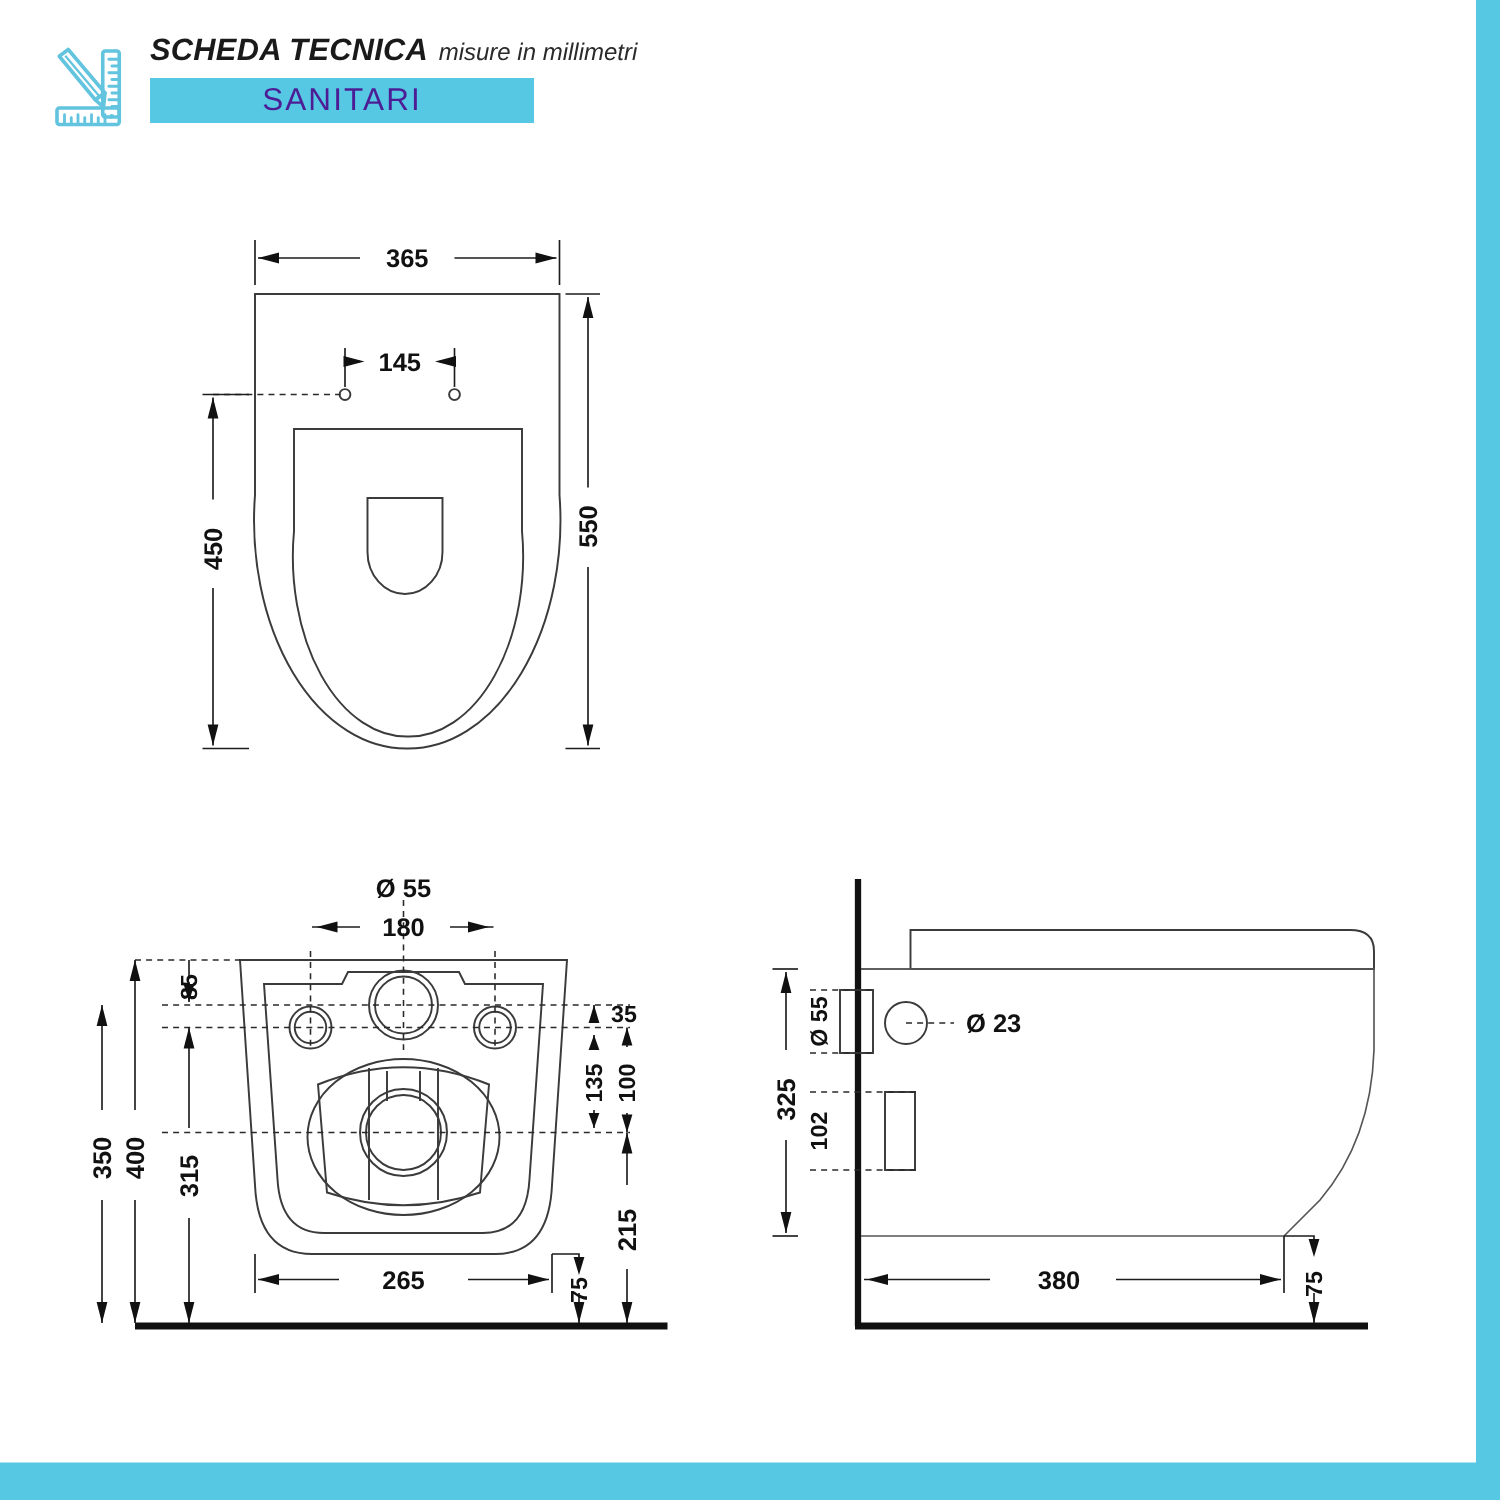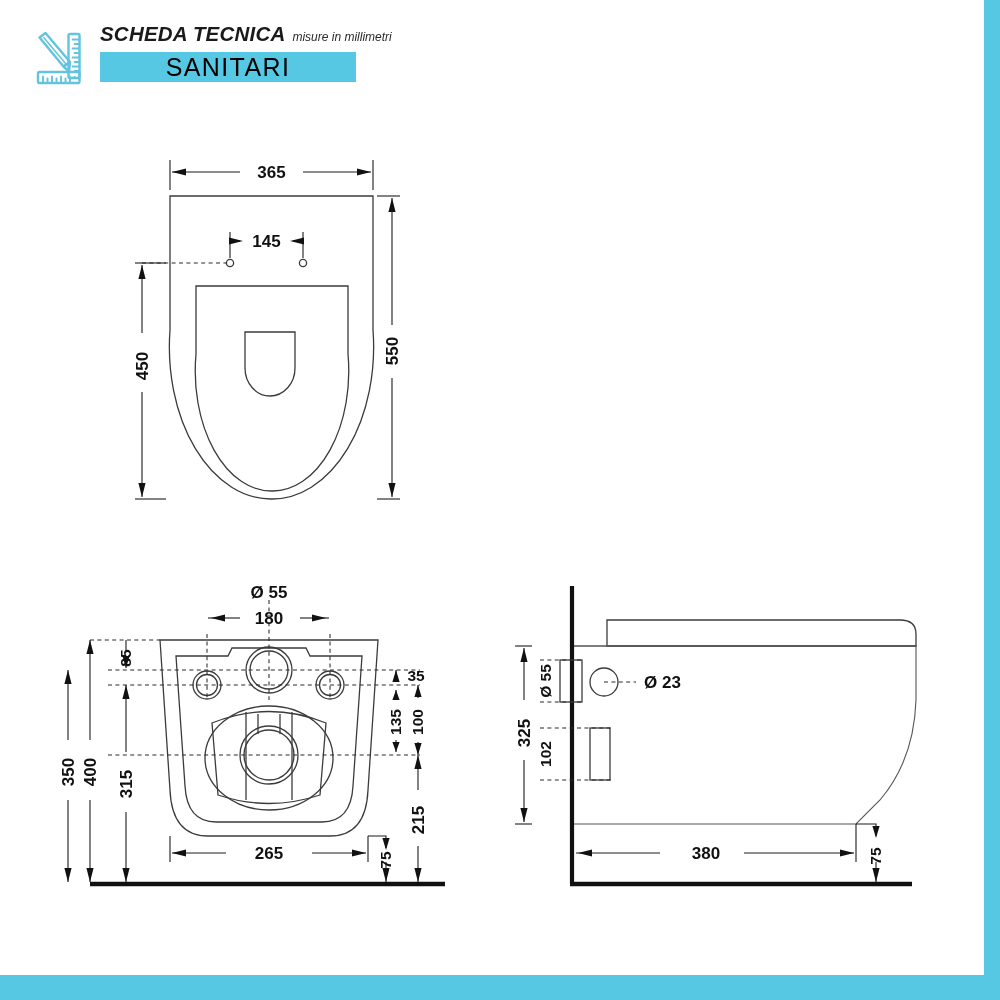--- a/index.html
+++ b/index.html
@@ -71,36 +71,36 @@
     font-family: "Liberation Sans", sans-serif;
     font-style: italic;
     font-weight: bold;
     font-size: 20.5px;
     letter-spacing: 0.2px;
     color: #1a1a1a;
   }
   #subtitle {
     font-family: "Liberation Sans", sans-serif;
     font-style: italic;
-    font-size: 12px;
+    font-size: 16px;
     color: #2a2a2a;
   }
   #category-bar {
     margin-top: 6px;
     width: 256px;
     height: 30px;
     background: #56c8e3;
     display: flex;
     align-items: center;
     justify-content: center;
   }
   #category-label {
-    color: #000000;
+    color: #4c1d95;
     font-family: "Liberation Sans", sans-serif;
-    font-size: 25px;
+    font-size: 21px;
     font-weight: normal;
     letter-spacing: 1.4px;
   }
 
   
   #drawings {
     position: absolute;
     left: 0;
     top: 0;
     width: 792px;

